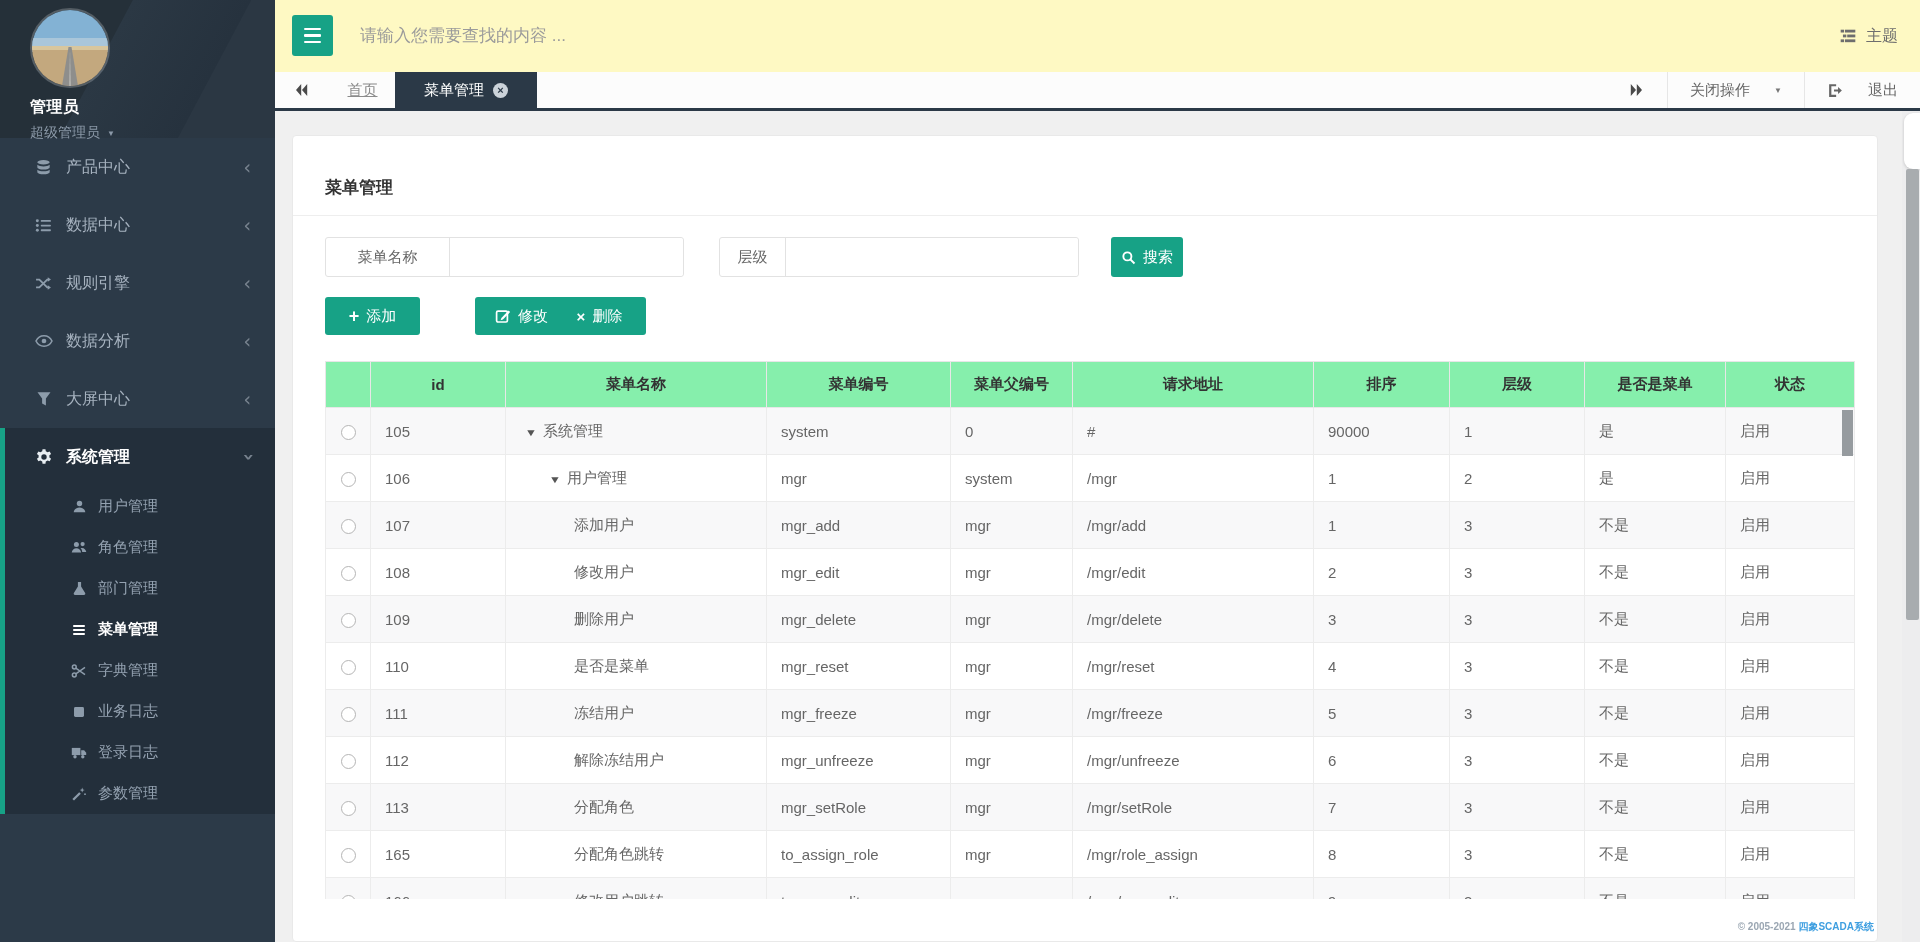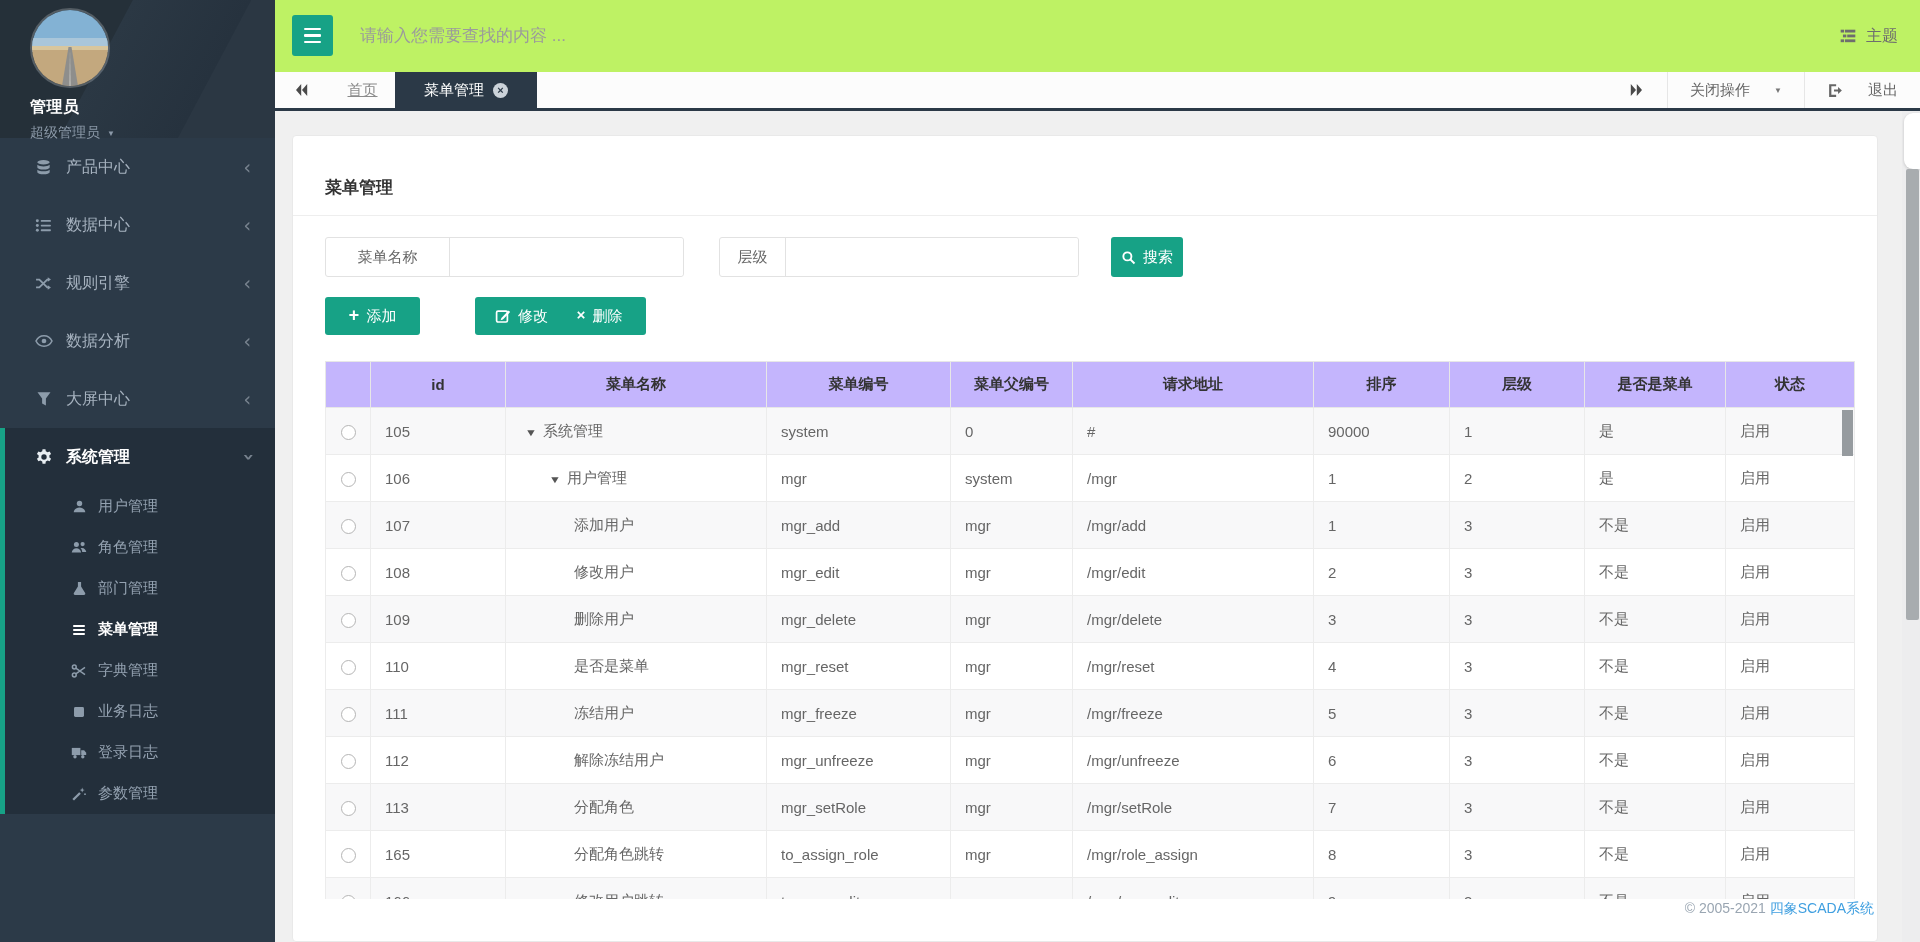--- a/index.html
+++ b/index.html
@@ -24,21 +24,21 @@
   .s-chev.down { transform:rotate(-90deg); }
   .s-block { background:#232f3b; border-left:5px solid #17a286; }
   .s-block .s-item { padding-left:29px; color:#fff; font-weight:bold; }
   .s-block .s-item .s-ic { color:#e8eef2; }
   .s-sub { height:41px; display:flex; align-items:center; padding-left:66px; color:#94a2b1; font-size:15px; cursor:pointer; }
   .s-sub .s-ic { width:16px; color:#8d9cab; margin-right:11px; }
   .s-sub.active { color:#ffffff; font-weight:bold; }
   .s-sub.active .s-ic { color:#fff; }
 
   
-  .topbar { position:absolute; left:275px; top:0; width:1645px; height:76px; background:#bef264; }
+  .topbar { position:absolute; left:275px; top:0; width:1645px; height:76px; background:#fef9c3; }
   .hamburger { position:absolute; left:17px; top:15px; width:41px; height:41px; background:#17a286; border:none; border-radius:3px; cursor:pointer; display:flex; align-items:center; justify-content:center; flex-direction:column; gap:4px; }
   .hamburger i { display:block; width:17px; height:2.6px; background:#fff; border-radius:1px; }
   .top-search { position:absolute; left:85px; top:16px; width:620px; height:40px; border:none; outline:none; background:transparent; font-size:17px; color:#555; font-family:inherit; }
   .top-search::placeholder { color:#9b9b9b; }
   .theme-box { position:absolute; right:22px; top:0; height:72px; display:flex; align-items:center; gap:9px; color:#6e6e6e; font-size:16px; cursor:pointer; }
   .theme-box .icon { color:#6e6e6e; }
 
   
   .tabbar { position:absolute; left:275px; top:72px; width:1645px; height:39px; background:#fcfcfc; border-bottom:3px solid #2b3947; }
   .tb-left { position:absolute; left:18px; top:0; height:36px; display:flex; align-items:center; color:#4a4a4a; cursor:pointer; }
@@ -53,41 +53,41 @@
 
   
   .panel { position:absolute; left:292px; top:135px; width:1586px; height:807px; background:#fff; border:1px solid #e9e9e9; border-radius:4px; }
   .p-title { position:absolute; left:32px; top:40px; font-size:17px; font-weight:bold; color:#333; }
   .p-divider { position:absolute; left:0; top:79px; width:100%; height:1px; background:#eeeeee; }
   .f-group { position:absolute; top:101px; height:40px; display:flex; border:1px solid #e2e2e2; border-radius:3px; background:#fff; }
   .f-label { display:flex; align-items:center; justify-content:center; color:#666; font-size:15px; border-right:1px solid #e2e2e2; }
   .f-input { border:none; outline:none; height:100%; font-size:15px; padding:0 10px; color:#555; flex:1; border-radius:0 3px 3px 0; font-family:inherit; }
   .g1 { left:32px; width:359px; } .g1 .f-label { width:124px; }
   .g2 { left:426px; width:360px; } .g2 .f-label { width:66px; }
-  .btn { display:inline-flex; align-items:center; justify-content:center; gap:7px; background:#17a286; color:#fff; border:none; border-radius:3px; font-size:15px; cursor:pointer; font-family:Liberation Mono, monospace; }
+  .btn { display:inline-flex; align-items:center; justify-content:center; gap:7px; background:#17a286; color:#fff; border:none; border-radius:3px; font-size:15px; cursor:pointer; font-family:Liberation Sans, sans-serif; }
   .search-btn { position:absolute; left:818px; top:101px; width:72px; height:40px; }
   .act-btn { position:absolute; top:161px; height:38px; }
   .b-add { left:32px; width:95px; } .b-edit { left:146px; width:93px;margin-left:36px; } .b-del { left:260px; width:93px; }
   .b-plus { font-size:18px; font-weight:bold; line-height:1; }
   .b-x { font-size:15px; font-weight:bold; line-height:1; }
 
   
   .tbl-wrap { position:absolute; left:32px; top:225px; width:1531px; height:538px; overflow:hidden; }
   table.grid { border-collapse:collapse; table-layout:fixed; width:1529px; background:#fff; }
-  .grid th { height:46px; border:1px solid #e7e7e7; font-size:15px; color:#333; font-weight:bold; text-align:center; background:#c4b5fd; }
+  .grid th { height:46px; border:1px solid #e7e7e7; font-size:15px; color:#333; font-weight:bold; text-align:center; background:#86efac; }
   .grid td { height:47px; border:1px solid #ececec; border-top:1px solid #e4e4e4; font-size:15px; color:#666; text-align:left; padding-left:14px; overflow:hidden; white-space:nowrap; }
   .grid tbody tr:nth-child(odd) td { background:#f8f8f9; }
   .grid td.c-radio, .grid th.c-radio { text-align:center; padding-left:0; }
   .radio { display:inline-block; width:15px; height:15px; border:1px solid #b5b5b5; border-radius:50%; background:#fff; vertical-align:middle; cursor:pointer; }
   .tree-caret { display:inline-block; font-size:10px; color:#555; margin-right:7px; transform:scaleX(1.25); cursor:pointer; }
   .ind1 { padding-left:20px !important; } .ind2 { padding-left:44px !important; } .ind3 { padding-left:68px !important; }
   .tbl-thumb { position:absolute; left:1517px; top:49px; width:11px; height:46px; background:#969b9f; }
 
   
-  .footer { position:absolute; top:900px; right:46px; font-size:14px; color:#9aa6b2; z-index:6; }
+  .footer { position:absolute; top:920px; right:46px; font-size:10px; color:#9aa6b2; z-index:6;font-weight:bold; }
   .footer a { color:#3f9fe0; text-decoration:none; }
 
   
   .pg-track { position:absolute; left:1902px; top:111px; width:18px; height:831px; background:#ededee; z-index:7; }
   .pg-notch { position:absolute; left:1904px; top:113px; width:16px; height:56px; background:#ffffff; border-radius:9px 0 0 9px; box-shadow:0 1px 3px rgba(0,0,0,.18); z-index:8; }
   .pg-thumb { position:absolute; left:1906px; top:169px; width:13px; height:451px; background:#a8acaf; border-radius:2px; z-index:8; }
 </style>
 </head>
 <body>
 

